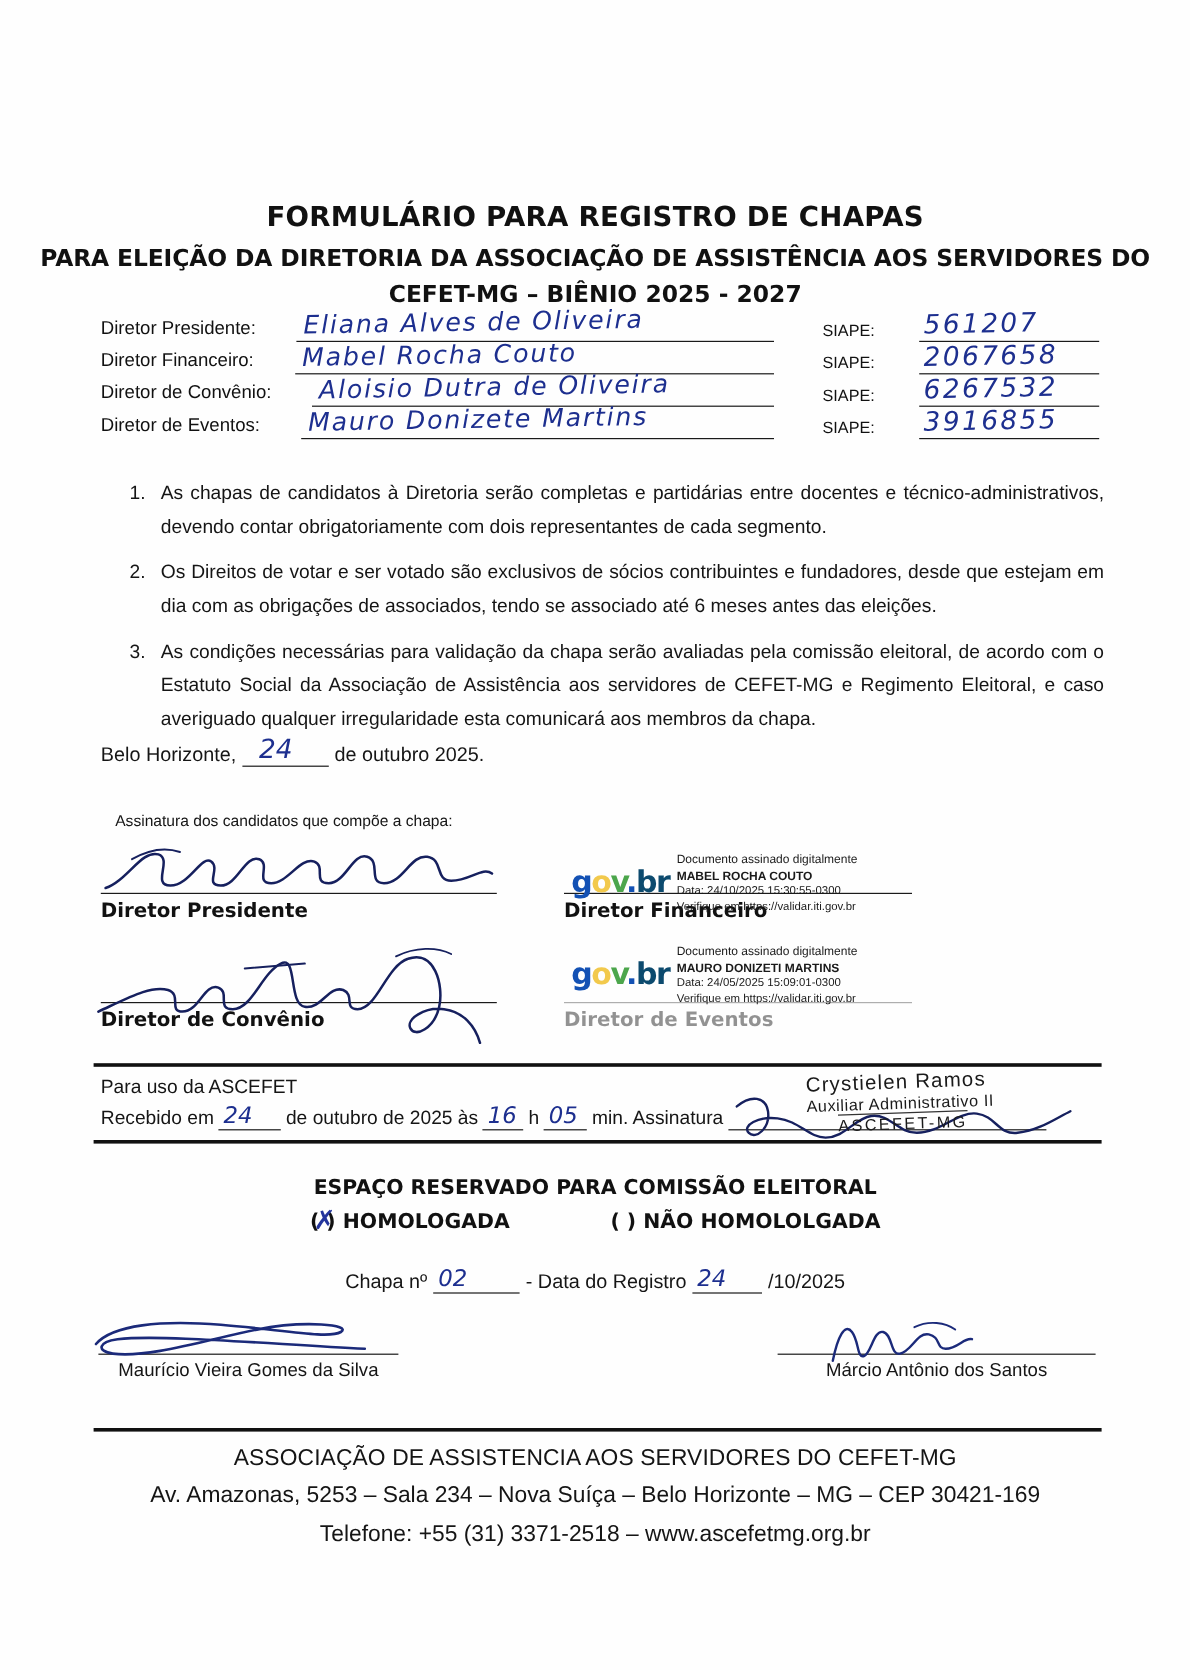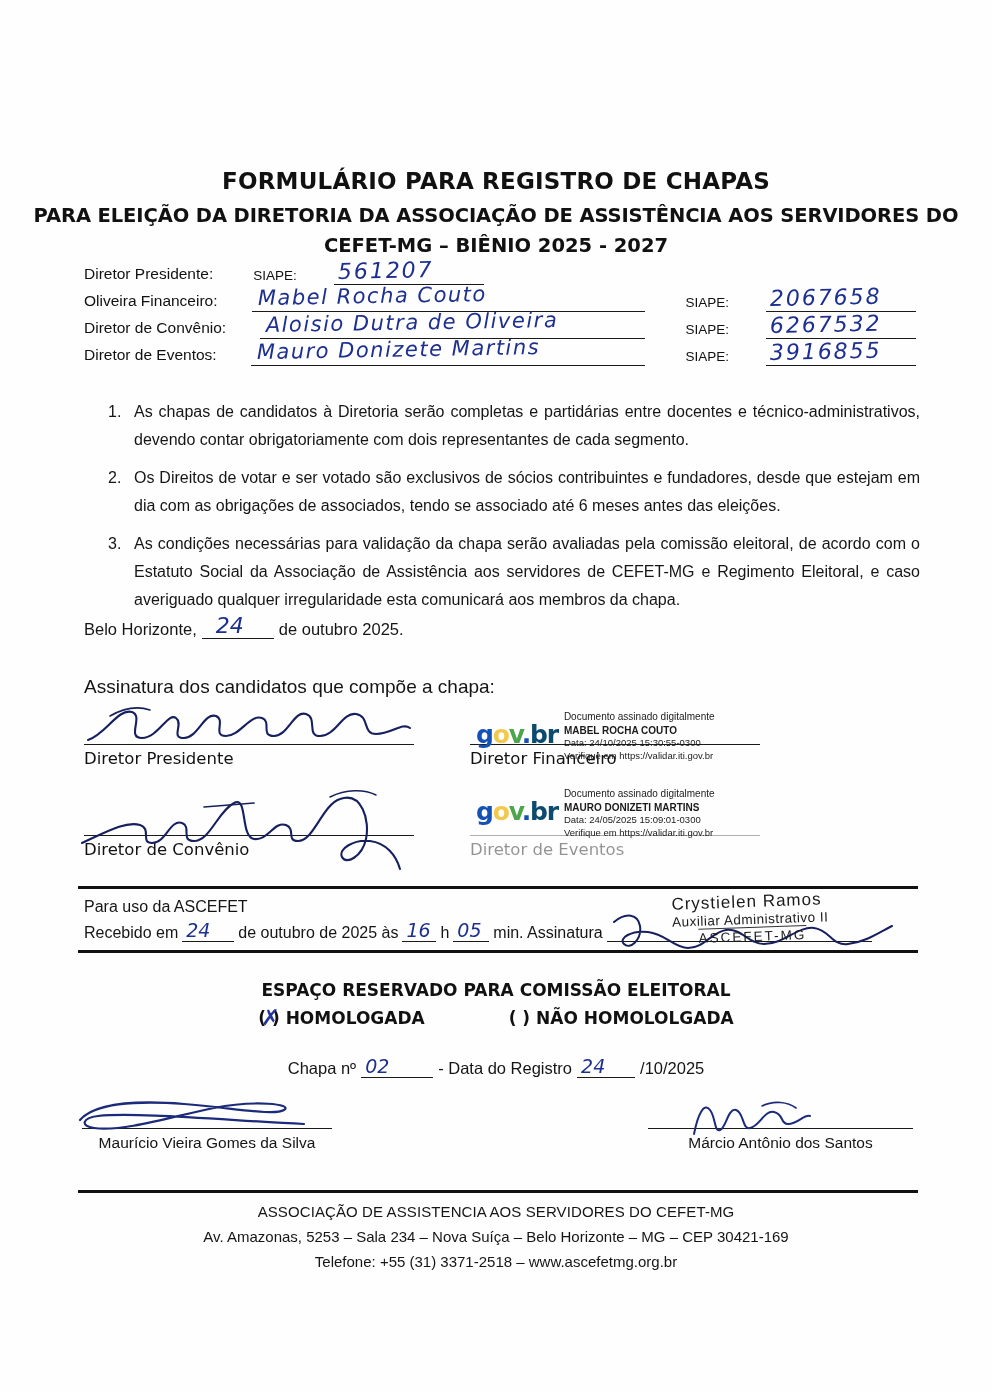--- a/index.html
+++ b/index.html
@@ -156,32 +156,32 @@
     height: 20px;
     margin: 0 5px;
   }
   .bh-blank .hand {
     left: 14px; bottom: 0;
     font-size: 22px;
   }
 
   .assin-line {
     position: absolute;
-    top: 676px; left: 84px;
-    font-size: 19px;
+    top: 676px; left: 96px;
+    font-size: 13px;
     color: #151515;
   }
 
   
   .sig-grid { position: absolute; top: 700px; left: 0; width: 992px; height: 180px; }
   .sig-cell { position: absolute; }
   .sig-rule { border-bottom: 1.6px solid #1a1a1a; height: 0; }
   .sig-role {
     font-family: "DejaVu Sans", sans-serif;
-    font-weight: normal;
+    font-weight: bold;
     font-size: 16.5px;
     color: #111;
     margin-top: 4px;
   }
   .sig-ink {
     position: absolute;
     pointer-events: none;
   }
 
   
@@ -270,46 +270,49 @@
   .ch-blank .hand { left: 4px; bottom: 0; font-size: 19px; }
 
   .members { position: absolute; top: 1100px; left: 0; width: 992px; height: 80px; }
   .member { position: absolute; text-align: center; }
   .member-rule { border-bottom: 1.6px solid #1a1a1a; height: 0; }
   .member-name { font-size: 15.5px; color: #151515; margin-top: 5px; white-space: nowrap; }
 
   
   .footer {
     position: absolute; top: 1200px; left: 0; right: 0; text-align: center;
-    font-size: 15px; line-height: 1.65; color: #151515;
+    font-size: 19px; line-height: 1.65; color: #151515;
   }
   .footer .f1 { letter-spacing: 0.1px; }
 </style>
 </head>
 <body>
 
 <div class="page">
 
 
   <div class="title1">FORMULÁRIO PARA REGISTRO DE CHAPAS</div>
   <div class="title2">PARA ELEIÇÃO DA DIRETORIA DA ASSOCIAÇÃO DE ASSISTÊNCIA AOS SERVIDORES DO</div>
   <div class="title3">CEFET-MG – BIÊNIO 2025 - 2027</div>
 
   <div class="fields">
 
     <div class="field-row">
       <span class="fld-label">Diretor Presidente:</span>
+      <span class="fld-line name">
+        <span class="hand hw-name">Eliana Alves de Oliveira</span>
+      </span>
       <span class="siape-label">SIAPE:</span>
       <span class="fld-line siape">
         <span class="hand hw-siape">561207</span>
       </span>
     </div>
 
     <div class="field-row">
-      <span class="fld-label">Oliveira Financeiro:</span>
+      <span class="fld-label">Diretor Financeiro:</span>
       <span class="fld-line name">
         <span class="hand hw-name">Mabel Rocha Couto</span>
       </span>
       <span class="siape-label">SIAPE:</span>
       <span class="fld-line siape">
         <span class="hand hw-siape">2067658</span>
       </span>
     </div>
 
     <div class="field-row">

